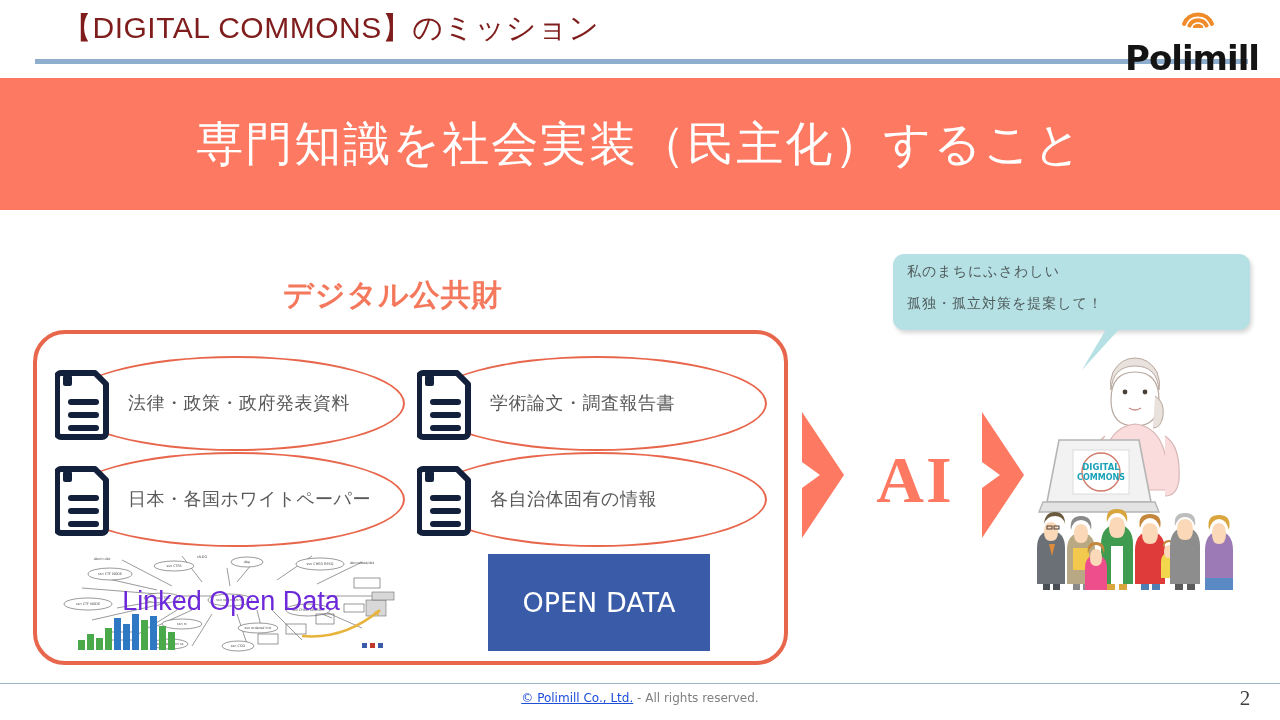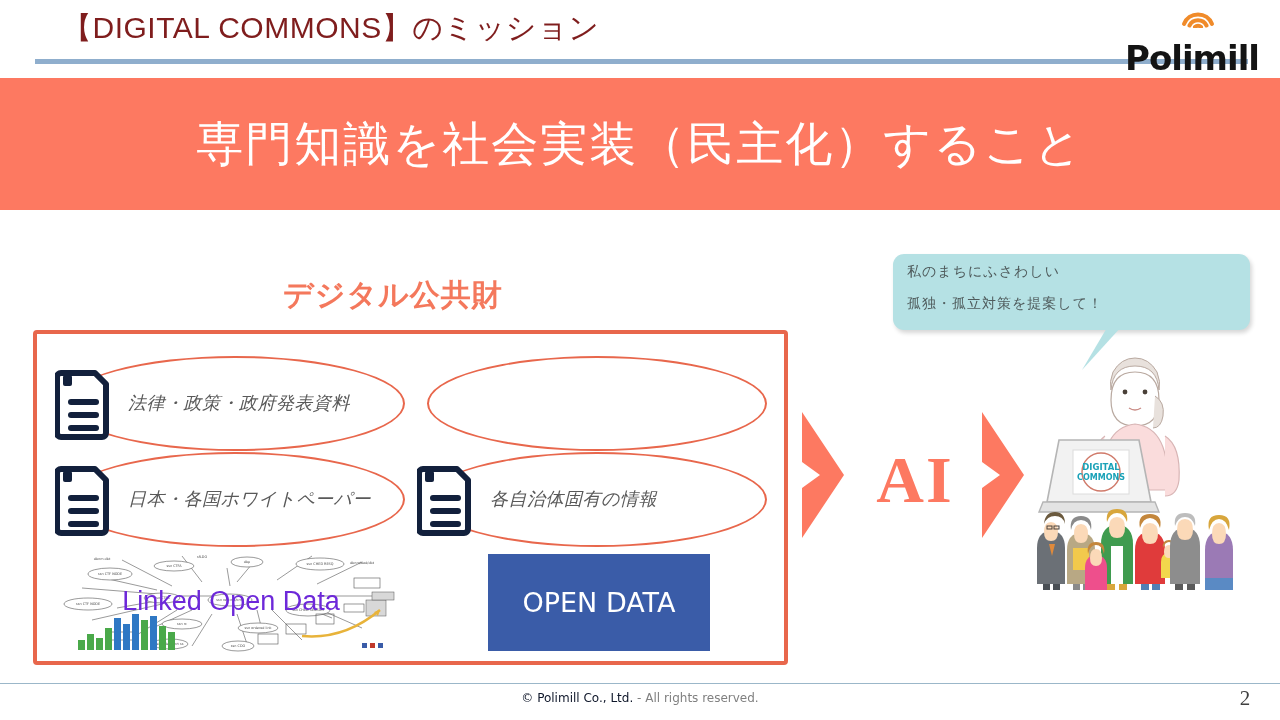--- a/index.html
+++ b/index.html
@@ -44,23 +44,22 @@
   
   .section-heading{
     position:absolute;left:283px;top:275px;
     font-size:30px;font-weight:bold;color:#f4785c;
     letter-spacing:1px;
   }
 
   
   .card{
     position:absolute;left:33px;top:330px;width:755px;height:335px;
-    border:4px solid #e8674c;border-radius:4px;box-sizing:border-box;
+    border:4px solid #e8674c;border-radius:32px;box-sizing:border-box;
     background:#ffffff;
-    font-style:italic;
   }
   .ellipse{
     position:absolute;border:2.5px solid #e8674c;border-radius:50%;
     box-sizing:border-box;background:transparent;
   }
   .doc-row{position:absolute;display:flex;align-items:center;}
   .doc-icon{width:57px;height:74px;flex:none;}
   .doc-label{
     margin-left:16px;font-size:18px;color:#595959;white-space:nowrap;
     font-family:"DejaVu Sans",sans-serif;letter-spacing:.5px;
@@ -114,21 +113,21 @@
 
   
   .illus{position:absolute;left:1015px;top:340px;width:240px;height:250px;}
 
   
   .footer-rule{position:absolute;left:0;top:683px;width:1280px;height:1px;background:#9bb7c9;}
   .footer-text{
     position:absolute;left:0;top:691px;width:1280px;text-align:center;
     font-size:12px;color:#808080;font-family:"DejaVu Sans",sans-serif;
   }
-  .footer-text .brand{color:#0f172a;}
+  .footer-text .brand{color:#1d4ed8;text-decoration:underline;}
   .page-num{
     position:absolute;left:1230px;top:686px;width:30px;text-align:center;
     font-size:21px;color:#404040;
     font-family:"Liberation Serif","DejaVu Serif",serif;
   }
 </style>
 </head>
 <body>
 
 <div class="slide">
@@ -162,20 +161,30 @@
       <svg class="doc-icon" viewBox="0 0 57 74">
         <path d="M6 7 h34 l11 11 v49 a4 4 0 0 1 -4 4 h-41 a4 4 0 0 1 -4 -4 v-56 a4 4 0 0 1 4 -4 z" fill="#ffffff" stroke="#12203c" stroke-width="6" stroke-linejoin="round"></path>
         <rect x="8" y="9" width="9" height="11" rx="2" fill="#12203c"></rect>
         <rect x="13" y="33" width="31" height="6" rx="3" fill="#12203c"></rect>
         <rect x="13" y="46" width="31" height="6" rx="3" fill="#12203c"></rect>
         <rect x="13" y="59" width="31" height="6" rx="3" fill="#12203c"></rect>
       </svg>
       <span class="doc-label">法律・政策・政府発表資料</span>
     </div>
 
+    <div class="doc-row" style="left:380px;top:32px;">
+      <svg class="doc-icon" viewBox="0 0 57 74">
+        <path d="M6 7 h34 l11 11 v49 a4 4 0 0 1 -4 4 h-41 a4 4 0 0 1 -4 -4 v-56 a4 4 0 0 1 4 -4 z" fill="#ffffff" stroke="#12203c" stroke-width="6" stroke-linejoin="round"></path>
+        <rect x="8" y="9" width="9" height="11" rx="2" fill="#12203c"></rect>
+        <rect x="13" y="33" width="31" height="6" rx="3" fill="#12203c"></rect>
+        <rect x="13" y="46" width="31" height="6" rx="3" fill="#12203c"></rect>
+        <rect x="13" y="59" width="31" height="6" rx="3" fill="#12203c"></rect>
+      </svg>
+      <span class="doc-label">学術論文・調査報告書</span>
+    </div>
 
     <div class="doc-row" style="left:18px;top:128px;">
       <svg class="doc-icon" viewBox="0 0 57 74">
         <path d="M6 7 h34 l11 11 v49 a4 4 0 0 1 -4 4 h-41 a4 4 0 0 1 -4 -4 v-56 a4 4 0 0 1 4 -4 z" fill="#ffffff" stroke="#12203c" stroke-width="6" stroke-linejoin="round"></path>
         <rect x="8" y="9" width="9" height="11" rx="2" fill="#12203c"></rect>
         <rect x="13" y="33" width="31" height="6" rx="3" fill="#12203c"></rect>
         <rect x="13" y="46" width="31" height="6" rx="3" fill="#12203c"></rect>
         <rect x="13" y="59" width="31" height="6" rx="3" fill="#12203c"></rect>
       </svg>
       <span class="doc-label">日本・各国ホワイトペーパー</span>

